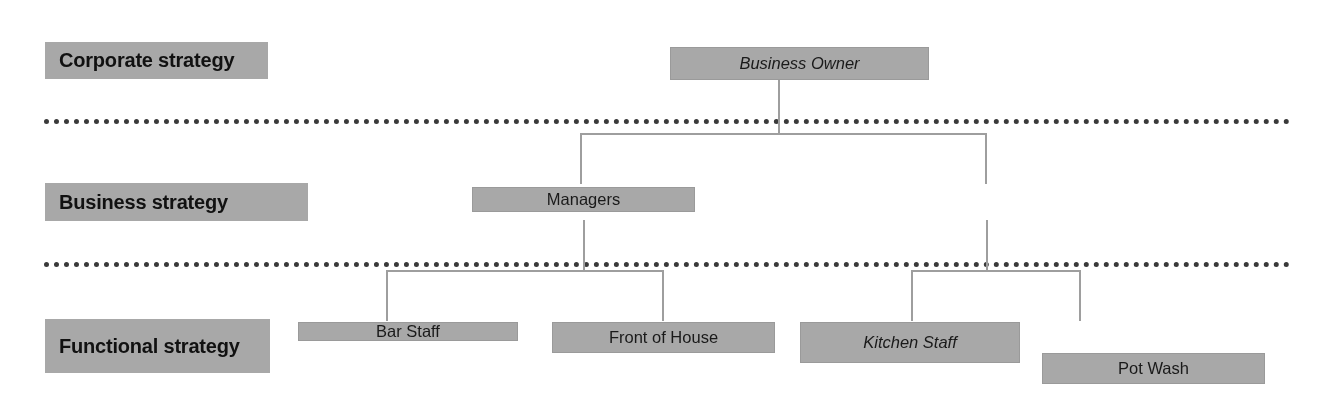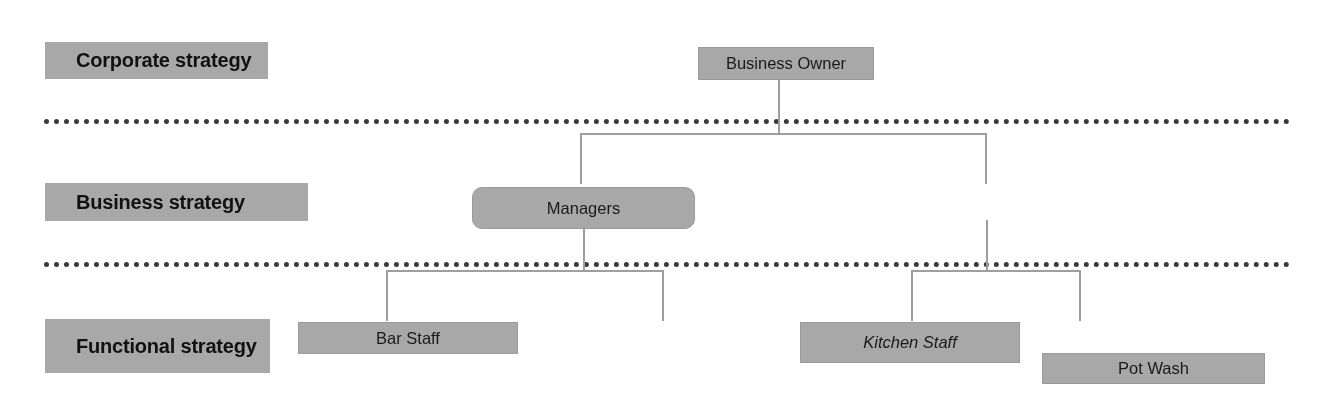--- a/index.html
+++ b/index.html
@@ -19,21 +19,21 @@
   
   .tier-label {
     position: absolute;
     background: #a8a8a8;
     color: #111111;
     font-weight: bold;
     font-size: 20px;
     letter-spacing: -0.2px;
     display: flex;
     align-items: center;
-    padding-left: 31px;
+    padding-left: 14px;
     box-sizing: border-box;
     white-space: nowrap;
   }
 
   
   .node {
     position: absolute;
     background: #a8a8a8;
     border: 1px solid #9a9a9a;
     color: #1a1a1a;
@@ -100,33 +100,36 @@
   <div class="conn-v" style="left:662px; top:270px; height:51px;"></div>
 
   <div class="conn-v" style="left:986px; top:220px; height:51px;"></div>
   <div class="conn-h" style="left:911px; top:270px; width:170px;"></div>
   <div class="conn-v" style="left:911px; top:270px; height:51px;"></div>
   <div class="conn-v" style="left:1079px; top:270px; height:51px;"></div>
 
   <div class="separator" style="left:44px; top:119px; width:1246px;"></div>
   <div class="separator" style="left:44px; top:262px; width:1246px;"></div>
 
-  <div class="node" style="left:698px; top:47px; width:176px; height:33px;">
+  <div class="node" style="left:670px; top:47px; width:259px; height:33px;font-style:italic;">
     <span>Business Owner</span>
   </div>
 
-  <div class="node" style="left:472px; top:187px; width:223px; height:42px;border-radius:10px;">
+  <div class="node" style="left:472px; top:187px; width:223px; height:25px;">
     <span>Managers</span>
   </div>
 
 
-  <div class="node" style="left:298px; top:322px; width:220px; height:32px;">
+  <div class="node" style="left:298px; top:322px; width:220px; height:19px;">
     <span>Bar Staff</span>
   </div>
 
+  <div class="node" style="left:552px; top:322px; width:223px; height:31px;">
+    <span>Front of House</span>
+  </div>
 
   <div class="node" style="left:800px; top:322px; width:220px; height:41px;font-style:italic;">
     <span>Kitchen Staff</span>
   </div>
 
   <div class="node" style="left:1042px; top:322px; width:223px; height:31px;margin-top:31px;">
     <span>Pot Wash</span>
   </div>
 
 </div>

